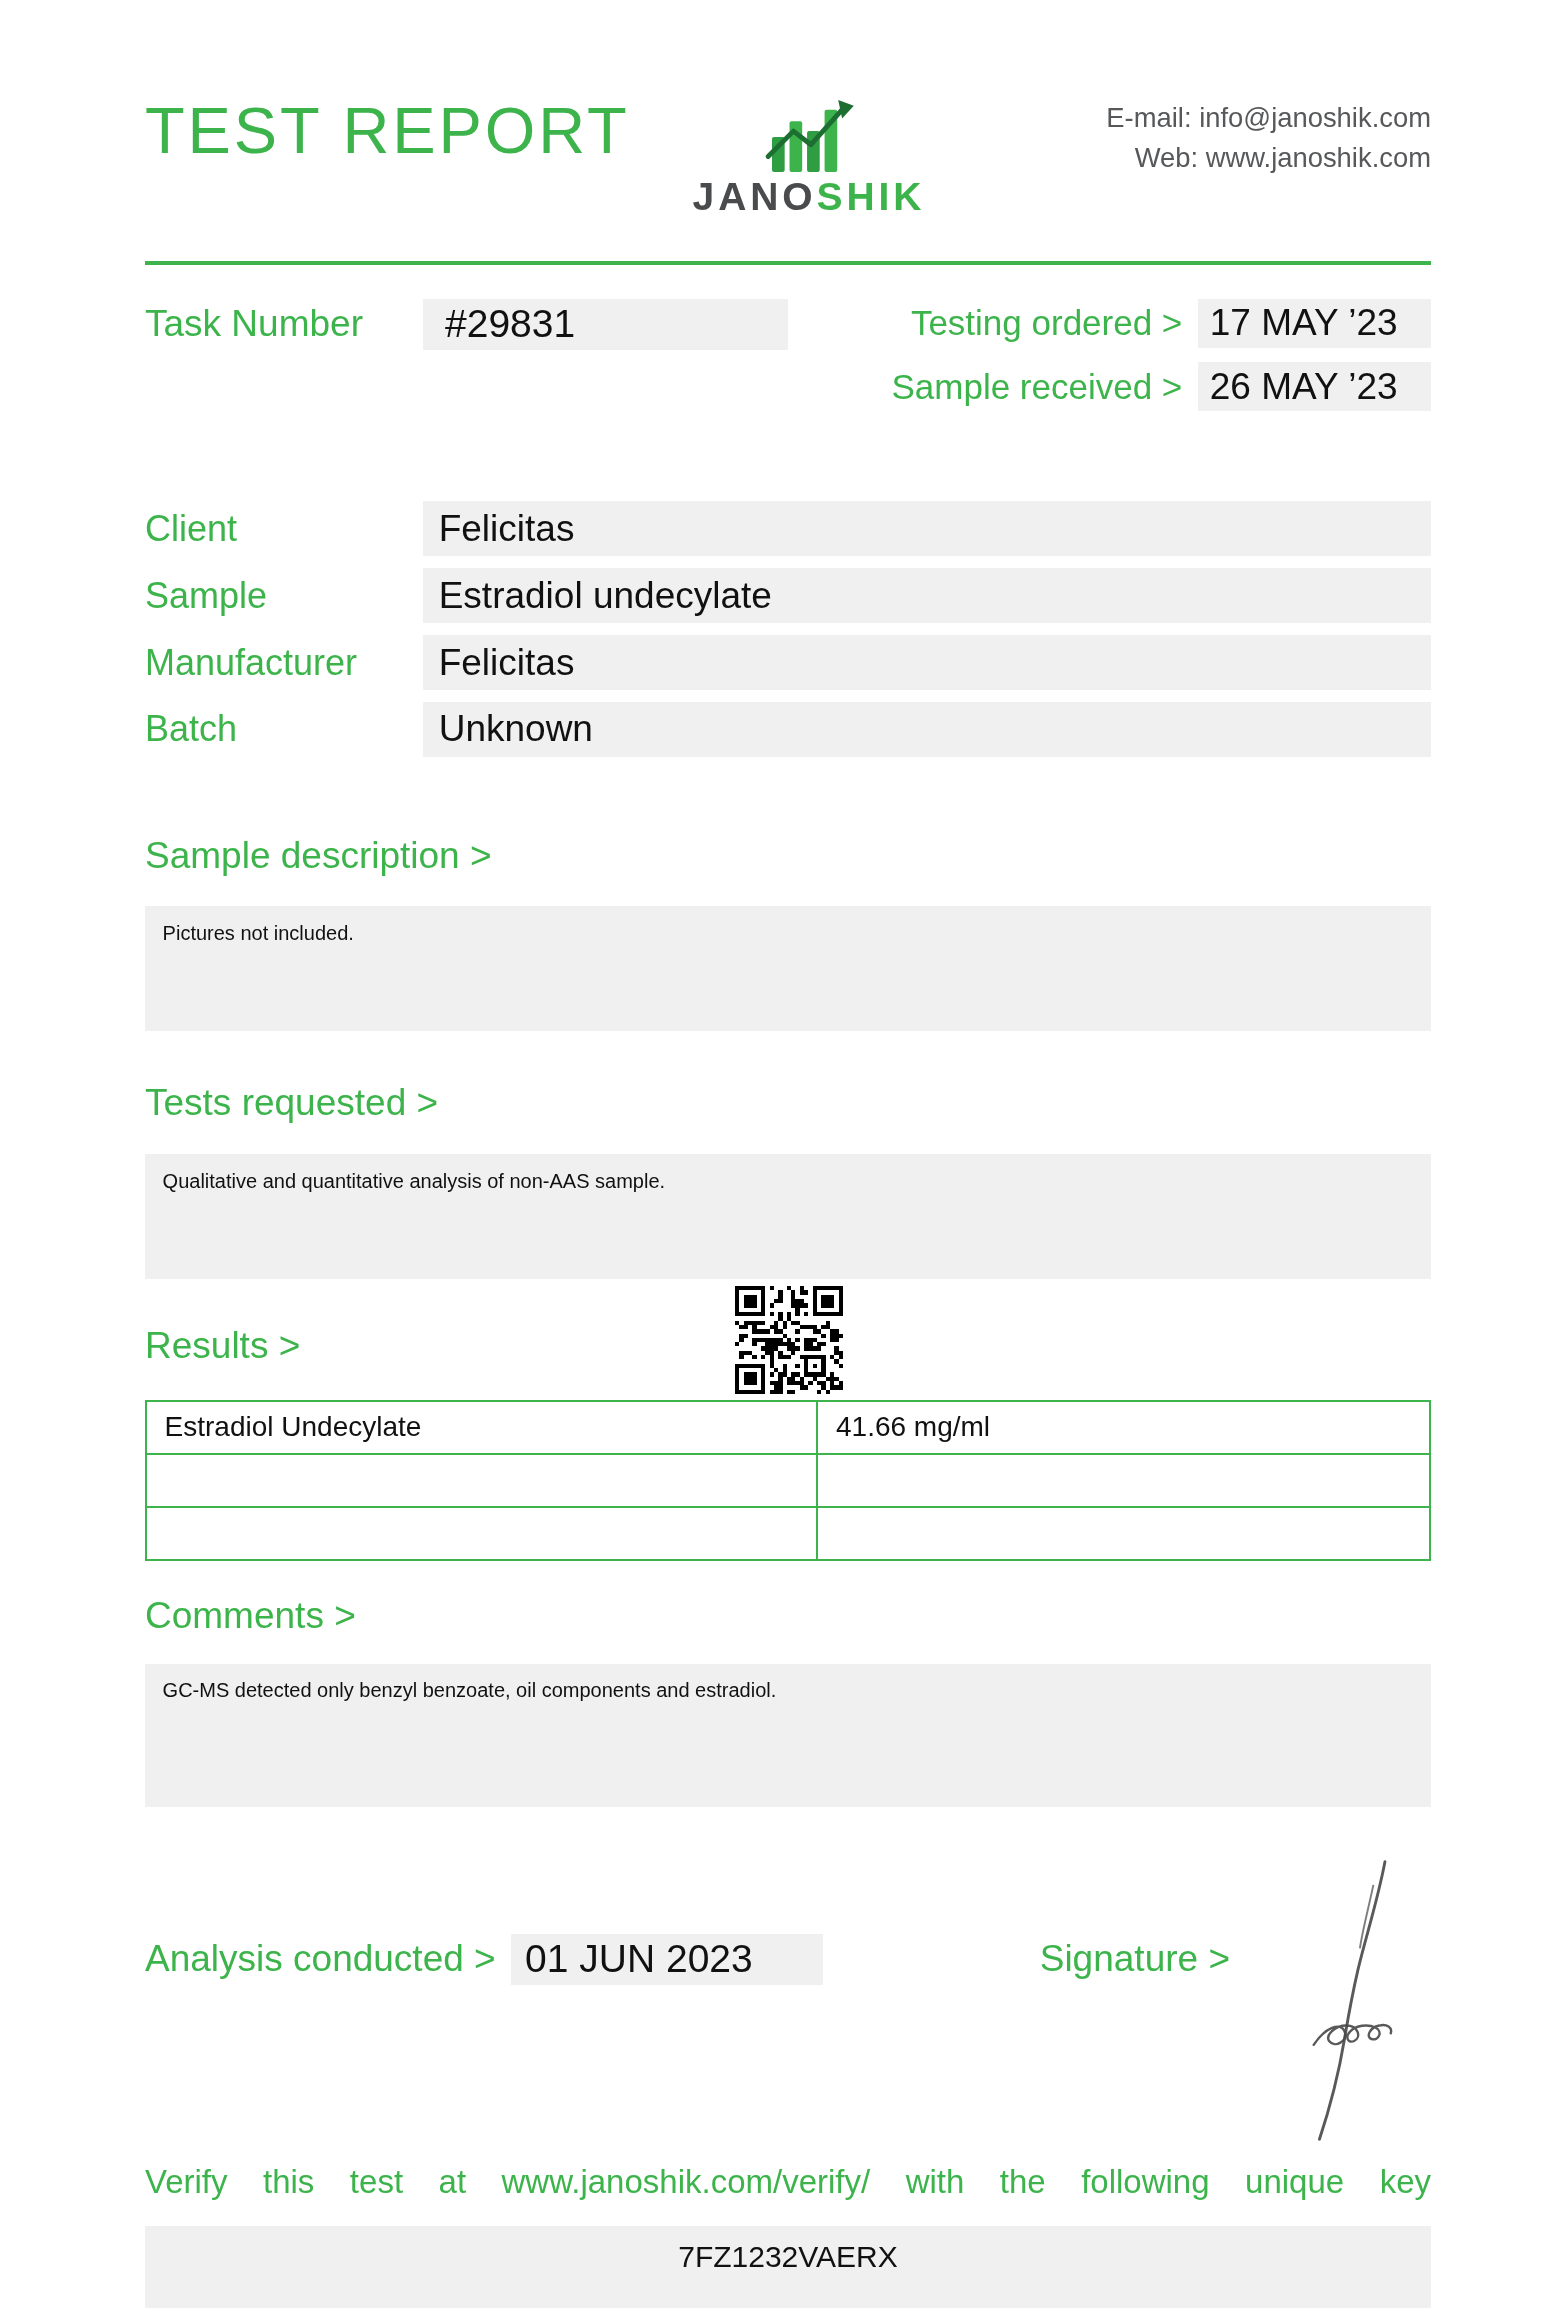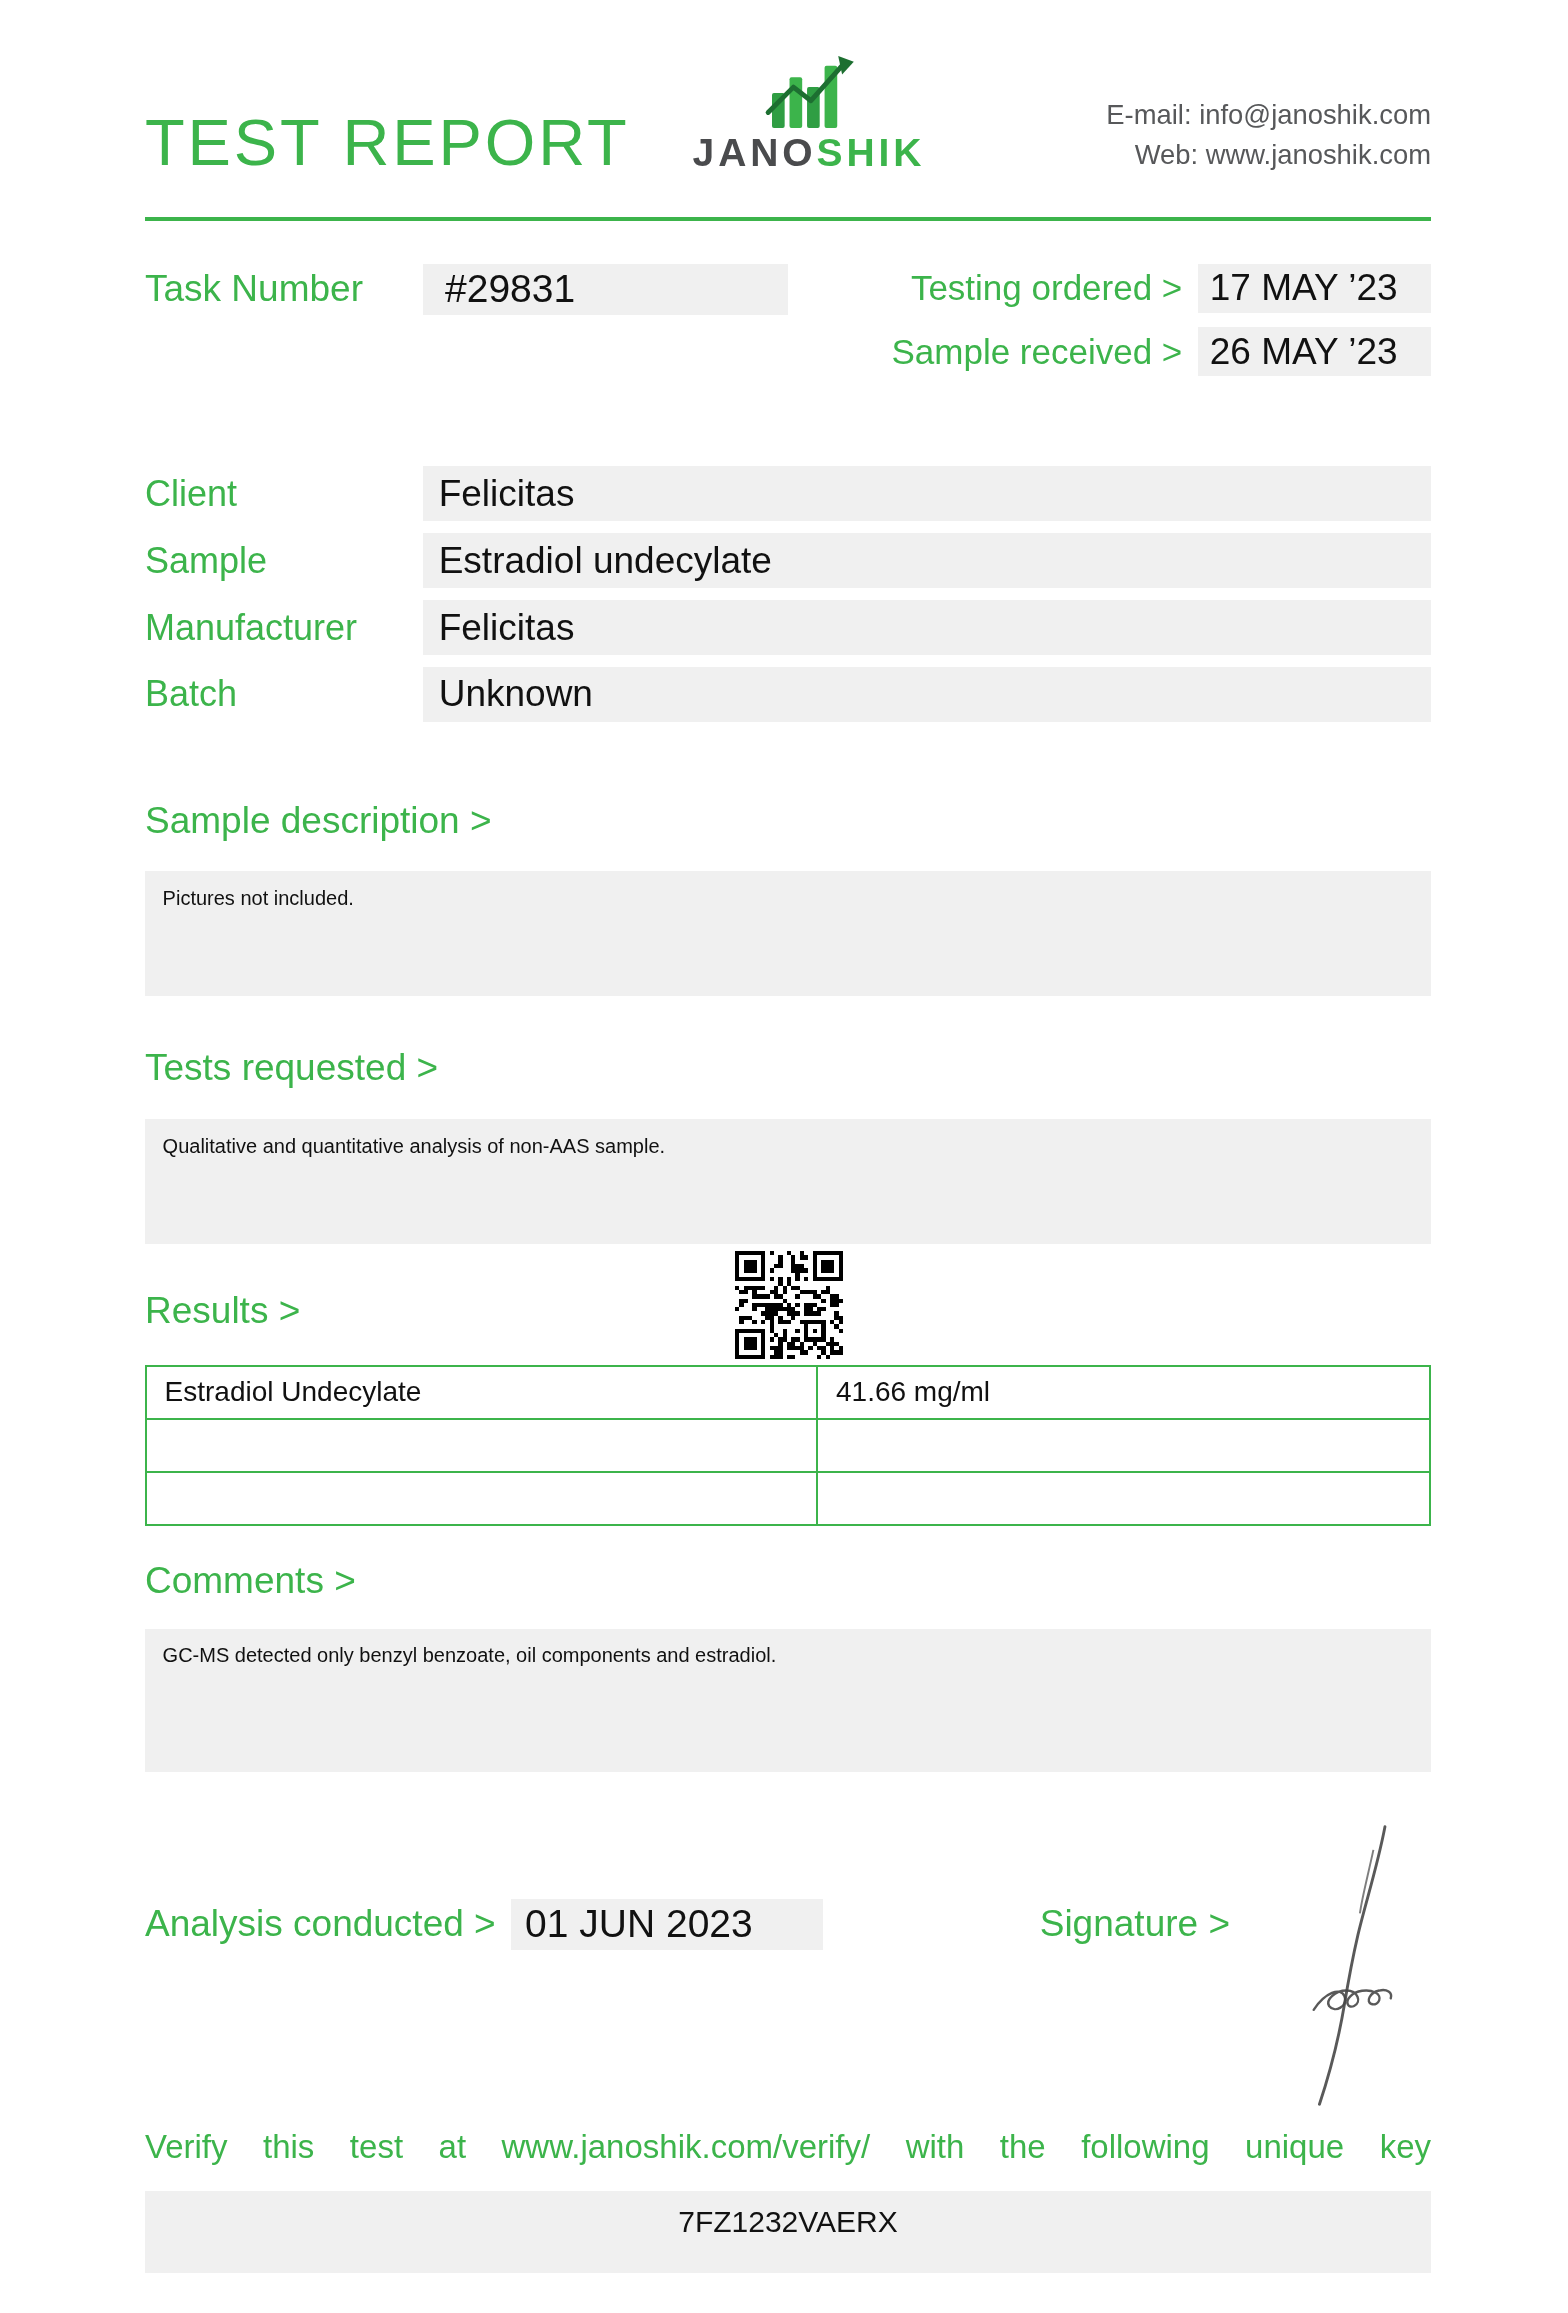--- a/index.html
+++ b/index.html
@@ -10,29 +10,29 @@
     color: #111;
   }
   .page {
     position: relative;
     width: 1568px; height: 2313px;
     padding: 0 137px 0 145px;
     box-sizing: border-box;
     overflow: hidden;
   }
   
-  .header { display: flex; justify-content: space-between; align-items: flex-end; padding-top: 54px; gap: 9px; }
+  .header { display: flex; justify-content: space-between; padding-top: 98px; gap: 9px; }
   .title { font-size: 65px; line-height: 1; color: var(--green, #3cb44b); letter-spacing: 2.9px; font-weight: 400; white-space: nowrap; }
   .logo { display: flex; flex-direction: column; align-items: center; position: relative; left: -59px; }
   .logo-text { font-size: 39px; font-weight: 700; letter-spacing: 3.9px; line-height: 1.1; color: var(--logodark, #4a4b4d); white-space: nowrap; }
   .logo-text .shik { color: var(--green, #3cb44b); }
   .contact { text-align: right; font-size: 27.4px; line-height: 1.45; color: var(--contactgray, #57585a); }
   .divider { height: 3.9px; background: var(--green, #3cb44b); margin-top: 42px; }
   
-  .task-row { display: flex; margin-top: 43px; align-items: flex-start; }
+  .task-row { display: flex; margin-top: 34px; align-items: flex-start; }
   .task-left { display: flex; align-items: center; height: 51px; }
   .task-num-label { width: 278px; font-size: 37px; color: var(--green, #3cb44b); }
   .task-num-box { width: 365px; height: 51px; background: var(--boxgray, #f0f0f0); display: flex; align-items: center; padding-left: 22px; box-sizing: border-box; font-size: 39px; }
   .task-right { margin-left: auto; display: flex; flex-direction: column; gap: 14.7px; align-items: flex-end; }
   .task-right-row { display: flex; align-items: center; gap: 15.7px; }
   .task-right-row .lbl { font-size: 35px; color: var(--green, #3cb44b); white-space: nowrap; }
   .date-box { width: 233px; height: 49px; background: var(--boxgray, #f0f0f0); display: flex; align-items: center; padding-left: 11.8px; box-sizing: border-box; font-size: 37px; white-space: nowrap; }
   
   .details { margin-top: 90px; }
   .detail-row { display: flex; align-items: center; height: 55px; margin-bottom: 11.8px; }

